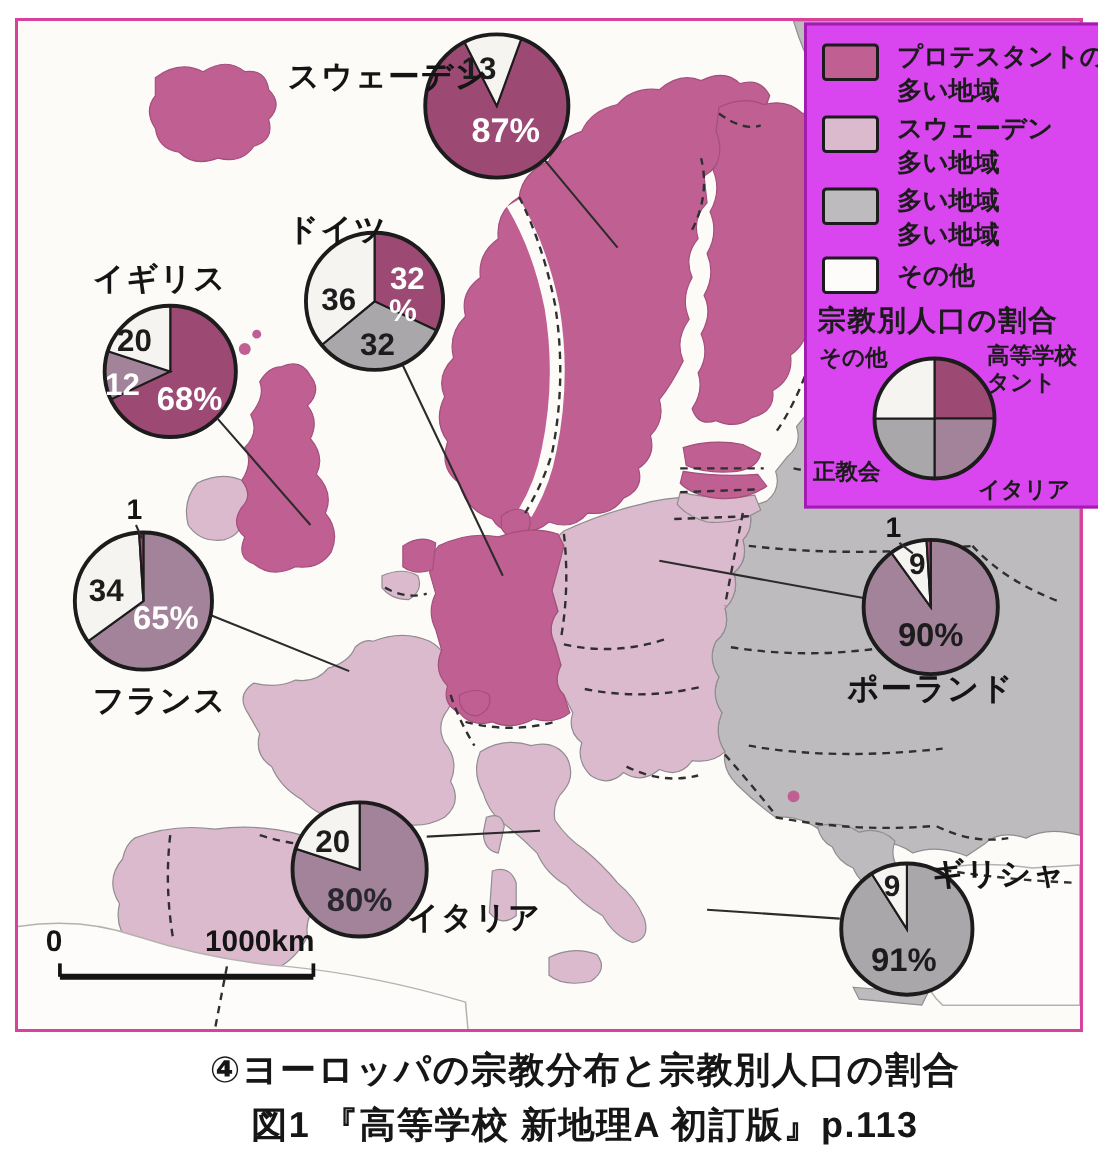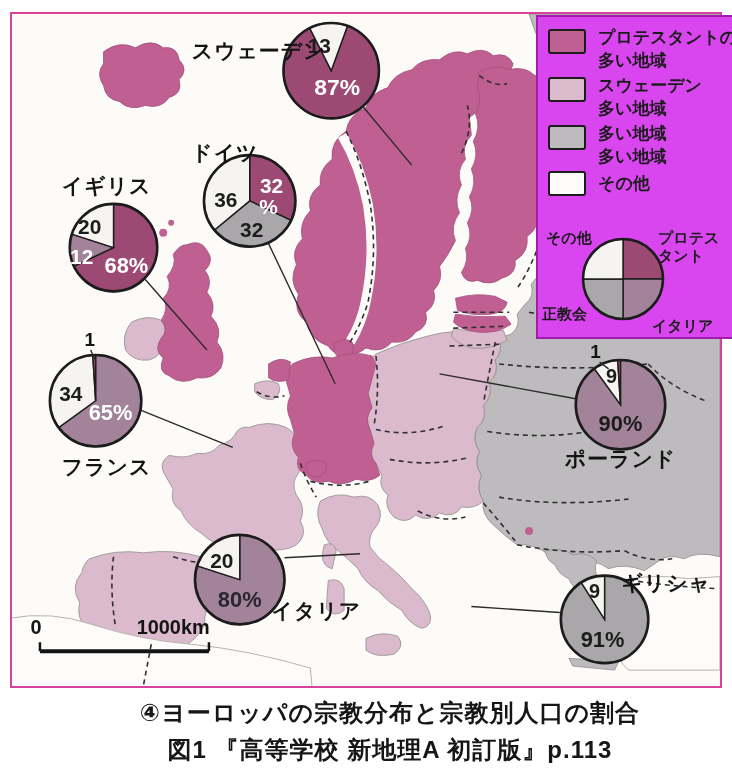--- a/index.html
+++ b/index.html
@@ -256,38 +256,39 @@
       </div>
       <div class="legend-row" style="top:108px;">
         <span class="swatch" style="background: rgb(189, 187, 189);"></span>
         <span class="legend-label"><span>多い地域</span><br><span>多い地域</span></span>
       </div>
       <div class="legend-row" style="top:154px;">
         <span class="swatch" style="background: rgb(253, 252, 250);"></span>
         <span class="legend-label" style="top:1px;">その他</span>
       </div>
 
+      <div class="legend-heading">宗教別人口の割合</div>
 
       <svg class="legend-pie-svg" id="legend-pie" viewBox="0 0 184 116">
         <g stroke="#1c1c1c" stroke-width="1.6">
           <line x1="56" y1="32" x2="70" y2="44"></line>
           <line x1="114" y1="32" x2="100" y2="44"></line>
           <line x1="54" y1="82" x2="68" y2="70"></line>
           <line x1="116" y1="82" x2="102" y2="70"></line>
         </g>
       <g>
             <path d="M 85 56 L 85 16 A 40 40 0 0 1 125 56 Z" fill="#9c4a74" stroke="#1c1c1c" stroke-width="1.4"></path>
             <path d="M 85 56 L 125 56 A 40 40 0 0 1 85 96 Z" fill="#a28399" stroke="#1c1c1c" stroke-width="1.4"></path>
             <path d="M 85 56 L 85 96 A 40 40 0 0 1 45 56.00000000000001 Z" fill="#a9a7aa" stroke="#1c1c1c" stroke-width="1.4"></path>
             <path d="M 85 56 L 45 56.00000000000001 A 40 40 0 0 1 84.99999999999999 16 Z" fill="#f6f4f1" stroke="#1c1c1c" stroke-width="1.4"></path>
             <circle cx="85" cy="56" r="40" fill="none" stroke="#1c1c1c" stroke-width="2.6"></circle>
           </g>
         </svg>
       <span class="lp-label lp-other">その他</span>
-      <span class="lp-label lp-prot"><span>プロテス</span><br><span style="">タント</span></span>
+      <span class="lp-label lp-prot"><span>高等学校</span><br><span style="">タント</span></span>
       <span class="lp-label lp-orth">正教会</span>
       <span class="lp-label lp-cath">イタリア</span>
     </div>
   </div>
 
   <div class="caption">
     <div class="l1">④ヨーロッパの宗教分布と宗教別人口の割合</div>
     <div class="l2">図1 『高等学校 新地理A 初訂版』p.113</div>
   </div>
 </div>

